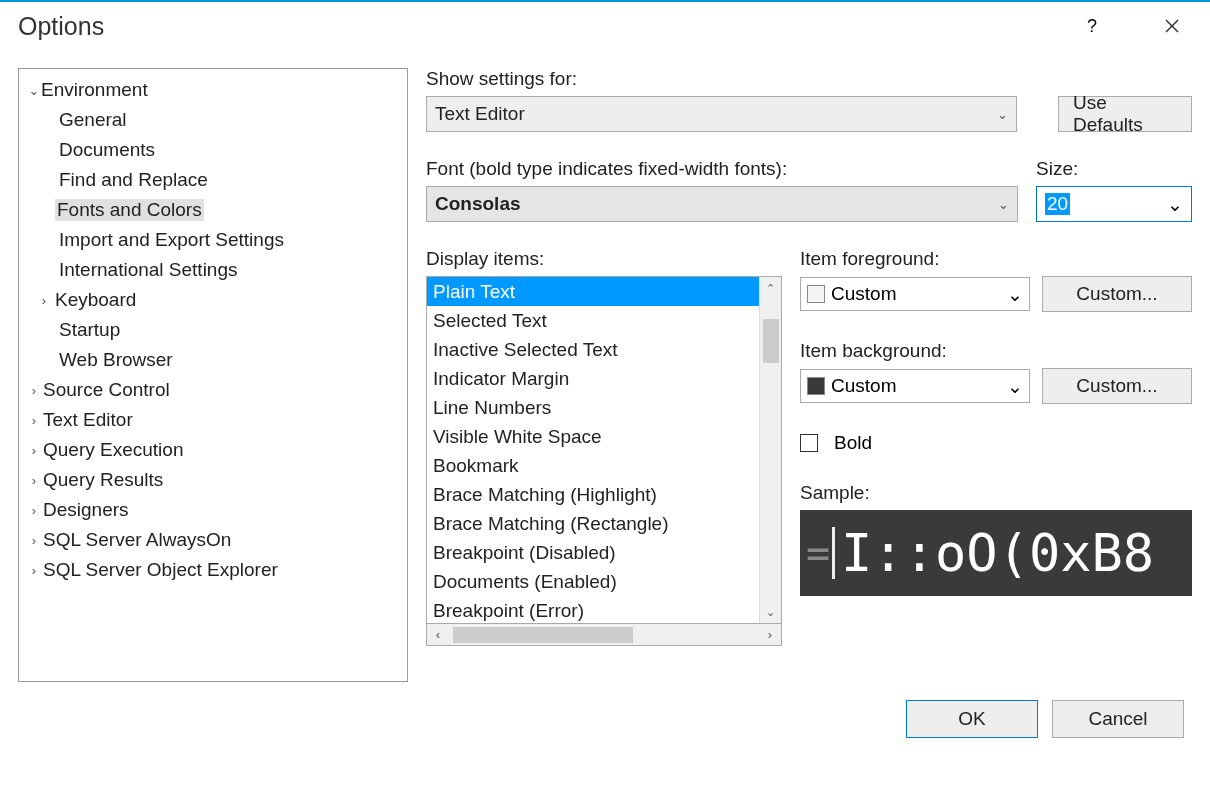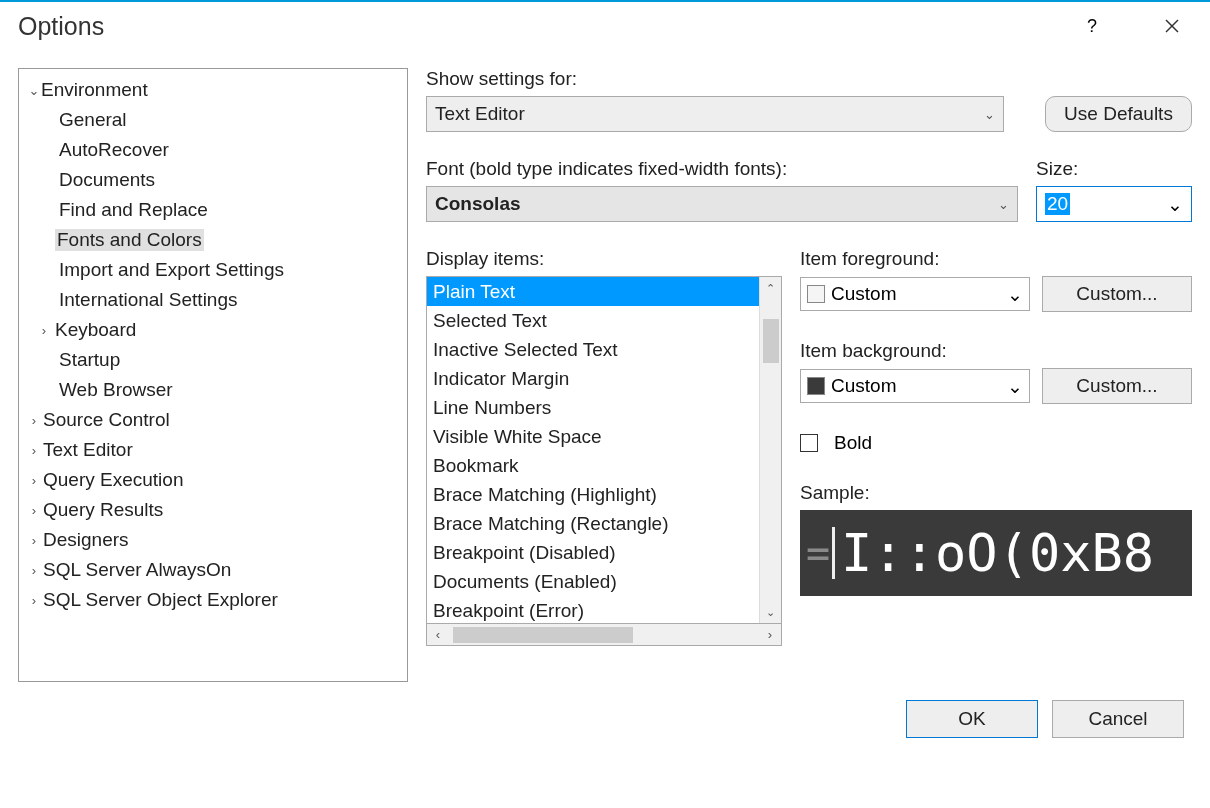--- a/index.html
+++ b/index.html
@@ -69,23 +69,20 @@
   <div class="tree">
     <div class="tree-row root">
       <span class="arrow">⌄</span>
       <span class="label">Environment</span>
     </div>
     <div id="tree-children">
         <div class="tree-row child">
           <span class="label">General</span>
         </div>
         <div class="tree-row child">
-          <span class="label">AutoRecover</span>
-        </div>
-        <div class="tree-row child">
           <span class="label">Documents</span>
         </div>
         <div class="tree-row child">
           <span class="label">Find and Replace</span>
         </div>
         <div class="tree-row child selected">
           <span class="label">Fonts and Colors</span>
         </div>
         <div class="tree-row child">
           <span class="label">Import and Export Settings</span>
@@ -138,21 +135,21 @@
 
   <div class="right">
     <div class="row" style="margin-bottom:26px;gap:41px;">
       <div style="flex:1;">
         <div class="label-text">Show settings for:</div>
         <div class="dropdown">
           <span>Text Editor</span>
           <span class="chev">⌄</span>
         </div>
       </div>
-      <div class="btn" style="width:147px;border-radius:10px;">Use Defaults</div>
+      <div class="btn" style="width:134px;">Use Defaults</div>
     </div>
 
     <div class="row" style="margin-bottom:26px;">
       <div style="flex:1;">
         <div class="label-text">Font (bold type indicates fixed-width fonts):</div>
         <div class="dropdown white">
           <span style="font-weight:bold;">Consolas</span>
           <span class="chev">⌄</span>
         </div>
       </div>

